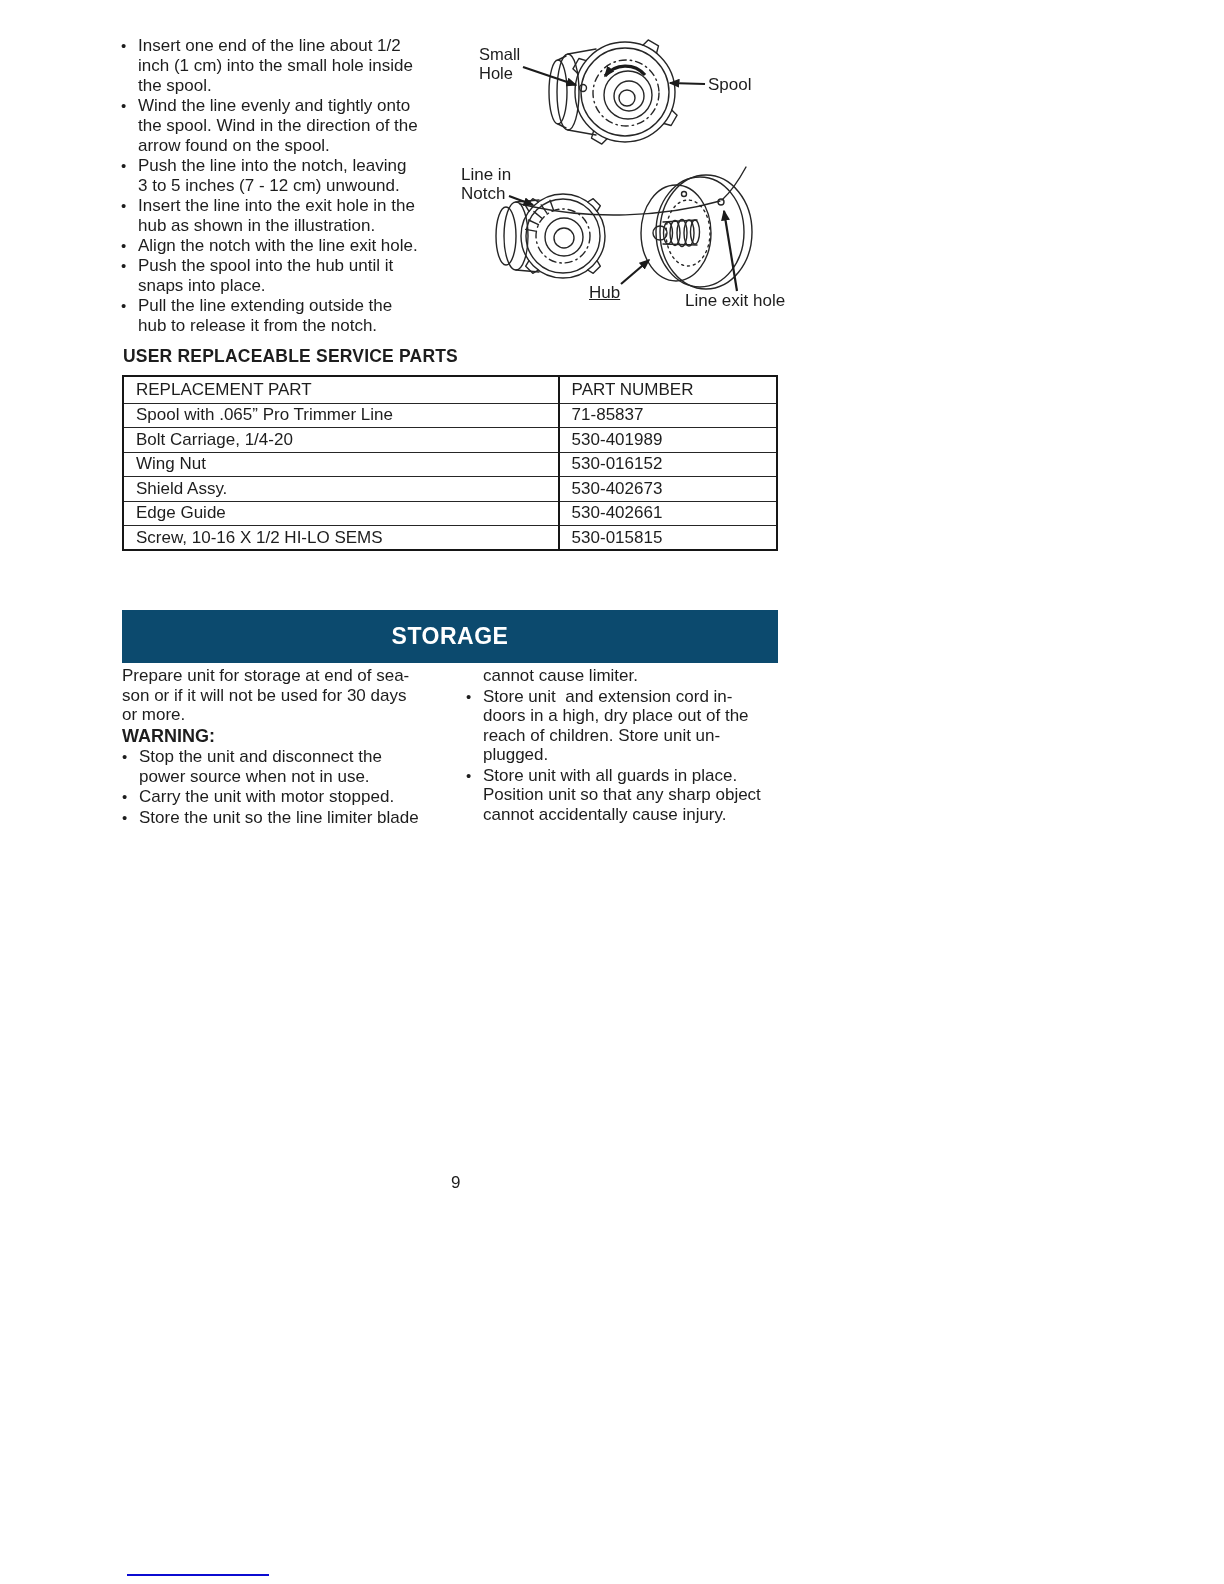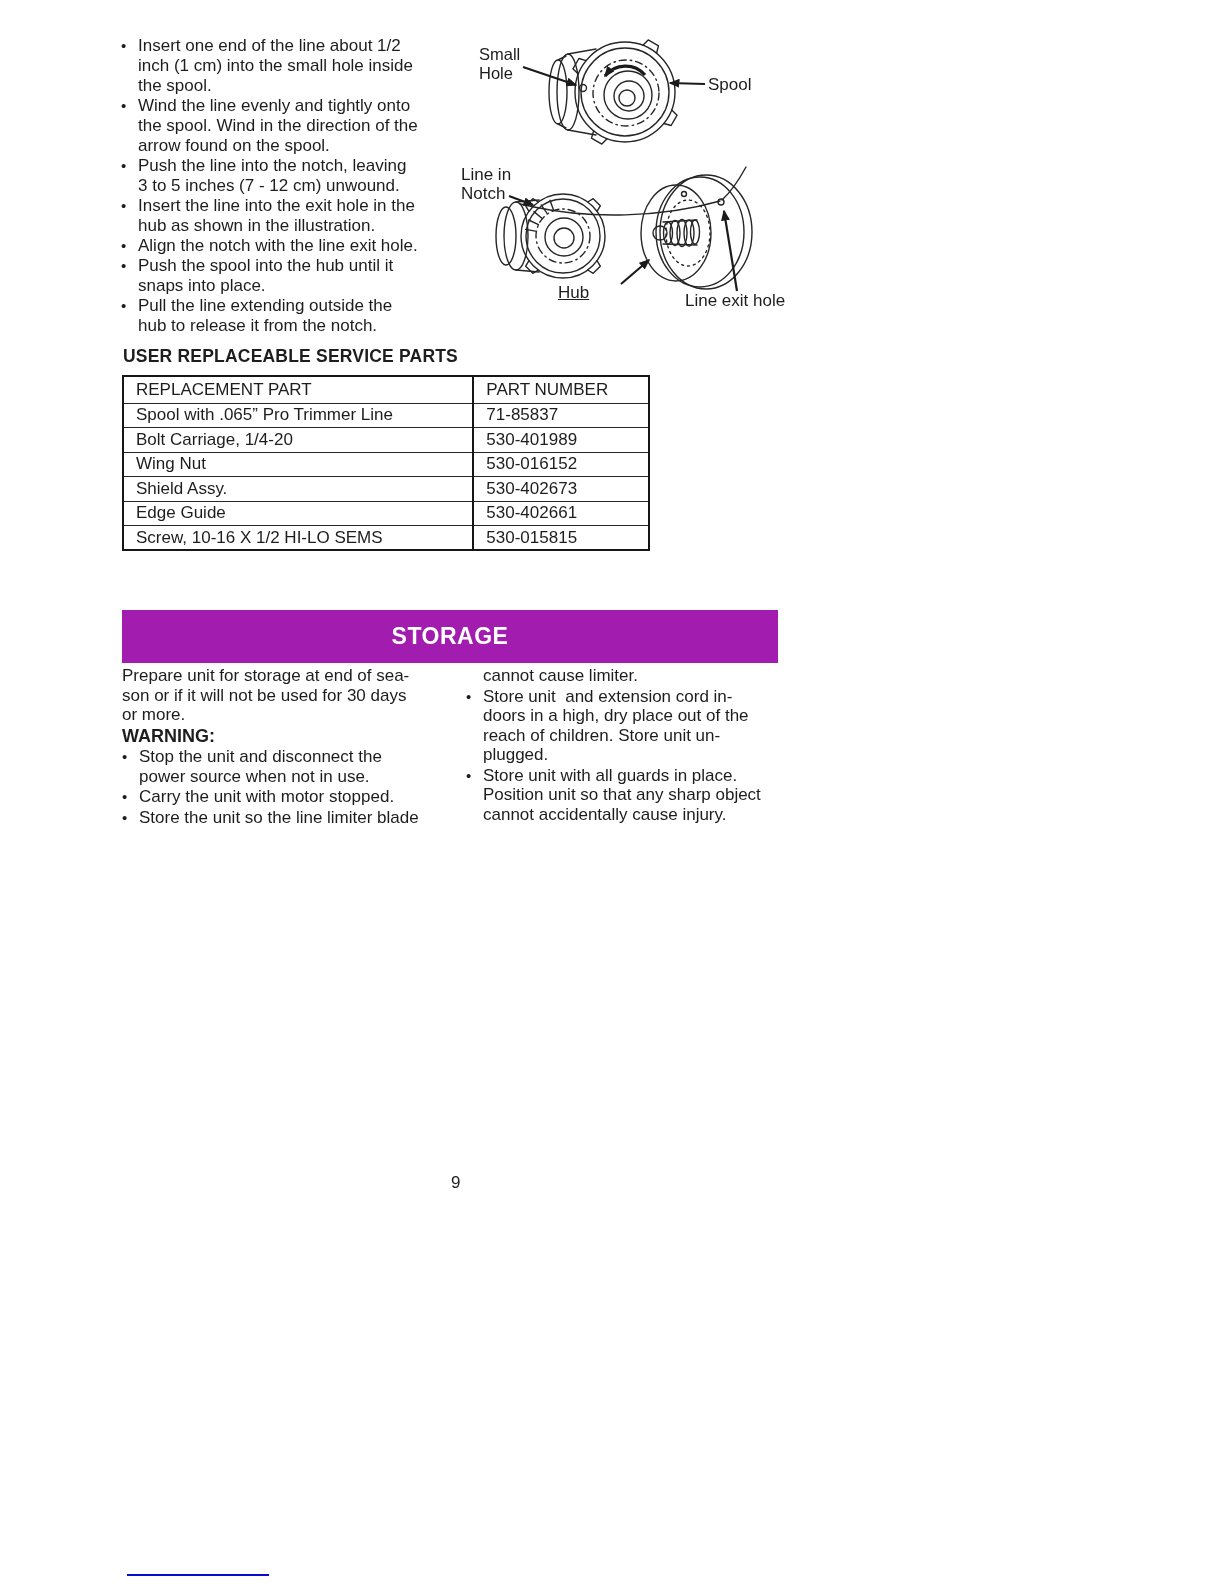--- a/index.html
+++ b/index.html
@@ -14,32 +14,32 @@
     font-size:17px; line-height:20px; }
   .b-item { display:flex; }
   .b-item .dot { flex:0 0 17px; width:17px; font-size:15px; }
   .b-item .txt { white-space:pre-wrap; }
   
   .fig-label { position:absolute; font-size:17px; line-height:19px; white-space:pre-line; }
   
   .parts-heading { position:absolute; left:123px; top:346px; font-size:17.5px;
     font-weight:bold; letter-spacing:0.2px; }
   
-  .parts-table { position:absolute; left:122px; top:375px; width:528px;
+  .parts-table { position:absolute; left:122px; top:375px; width:656px;
     border-collapse:collapse; font-size:17px; color:var(--ink);border-radius:30px; }
   .parts-table th, .parts-table td {
     border:1.4px solid #262626; font-weight:normal; text-align:left;
     padding:0 0 0 12px; height:24.5px; line-height:18px; }
   .parts-table th { height:27px; }
   .parts-table .num { border-left:2px solid #161616; }
   .parts-table tr.thick-bottom th, .parts-table tr.thick-bottom td { border-bottom:2.4px solid #111; }
   .parts-table { border:2px solid #161616; }
   
   .storage-banner { position:absolute; left:122px; top:610px; width:656px; height:53px;
-    background:#a21caf; color:#ffffff; display:flex; align-items:center; justify-content:center;
+    background:#0c4a6e; color:#ffffff; display:flex; align-items:center; justify-content:center;
     font-size:23px; font-weight:bold; letter-spacing:0.5px; }
   
   .storage-col { position:absolute; top:666px; width:334px; font-size:17px; line-height:19.5px; }
   .col-left  { left:122px; }
   .col-right { left:466px; }
   .storage-col p { margin:0; white-space:pre-wrap; }
   .warning-label { font-size:18px; font-weight:bold; margin:2px 0 1px 0; }
   .continuation { padding-left:17px; }
   .storage-col .b-item { margin-top:1px; }
   
@@ -173,21 +173,21 @@
     <path class="ln" d="M520,204 L534,207 C590,219 660,218 720,201"></path>
     <path class="ln" d="M722,200 C733,190 740,178 746,167"></path>
     <circle class="ln" cx="721" cy="202" r="3"></circle>
 
     <line class="arrow" x1="509" y1="196" x2="533" y2="205" marker-end="url(#ah2)"></line>
     <line class="arrow" x1="621" y1="284" x2="649" y2="260" marker-end="url(#ah2)"></line>
     <line class="arrow" x1="737" y1="291" x2="724" y2="211" marker-end="url(#ah2)"></line>
   </svg>
   <div class="fig-label" style="left:461px; top:165px;">Line in
 Notch</div>
-  <div class="fig-label" style="left:558px; top:283px;text-decoration:underline;">Hub</div>
+  <div class="fig-label" style="left:589px; top:283px;text-decoration:underline;">Hub</div>
   <div class="fig-label" style="left:677px; top:291px;margin-left:8px;">Line exit hole</div>
 
   <div class="parts-heading">USER REPLACEABLE SERVICE PARTS</div>
 
   <table class="parts-table">
     <tbody>
       <tr>
         <th>REPLACEMENT PART</th>
         <th class="num">PART NUMBER</th>
       </tr>

